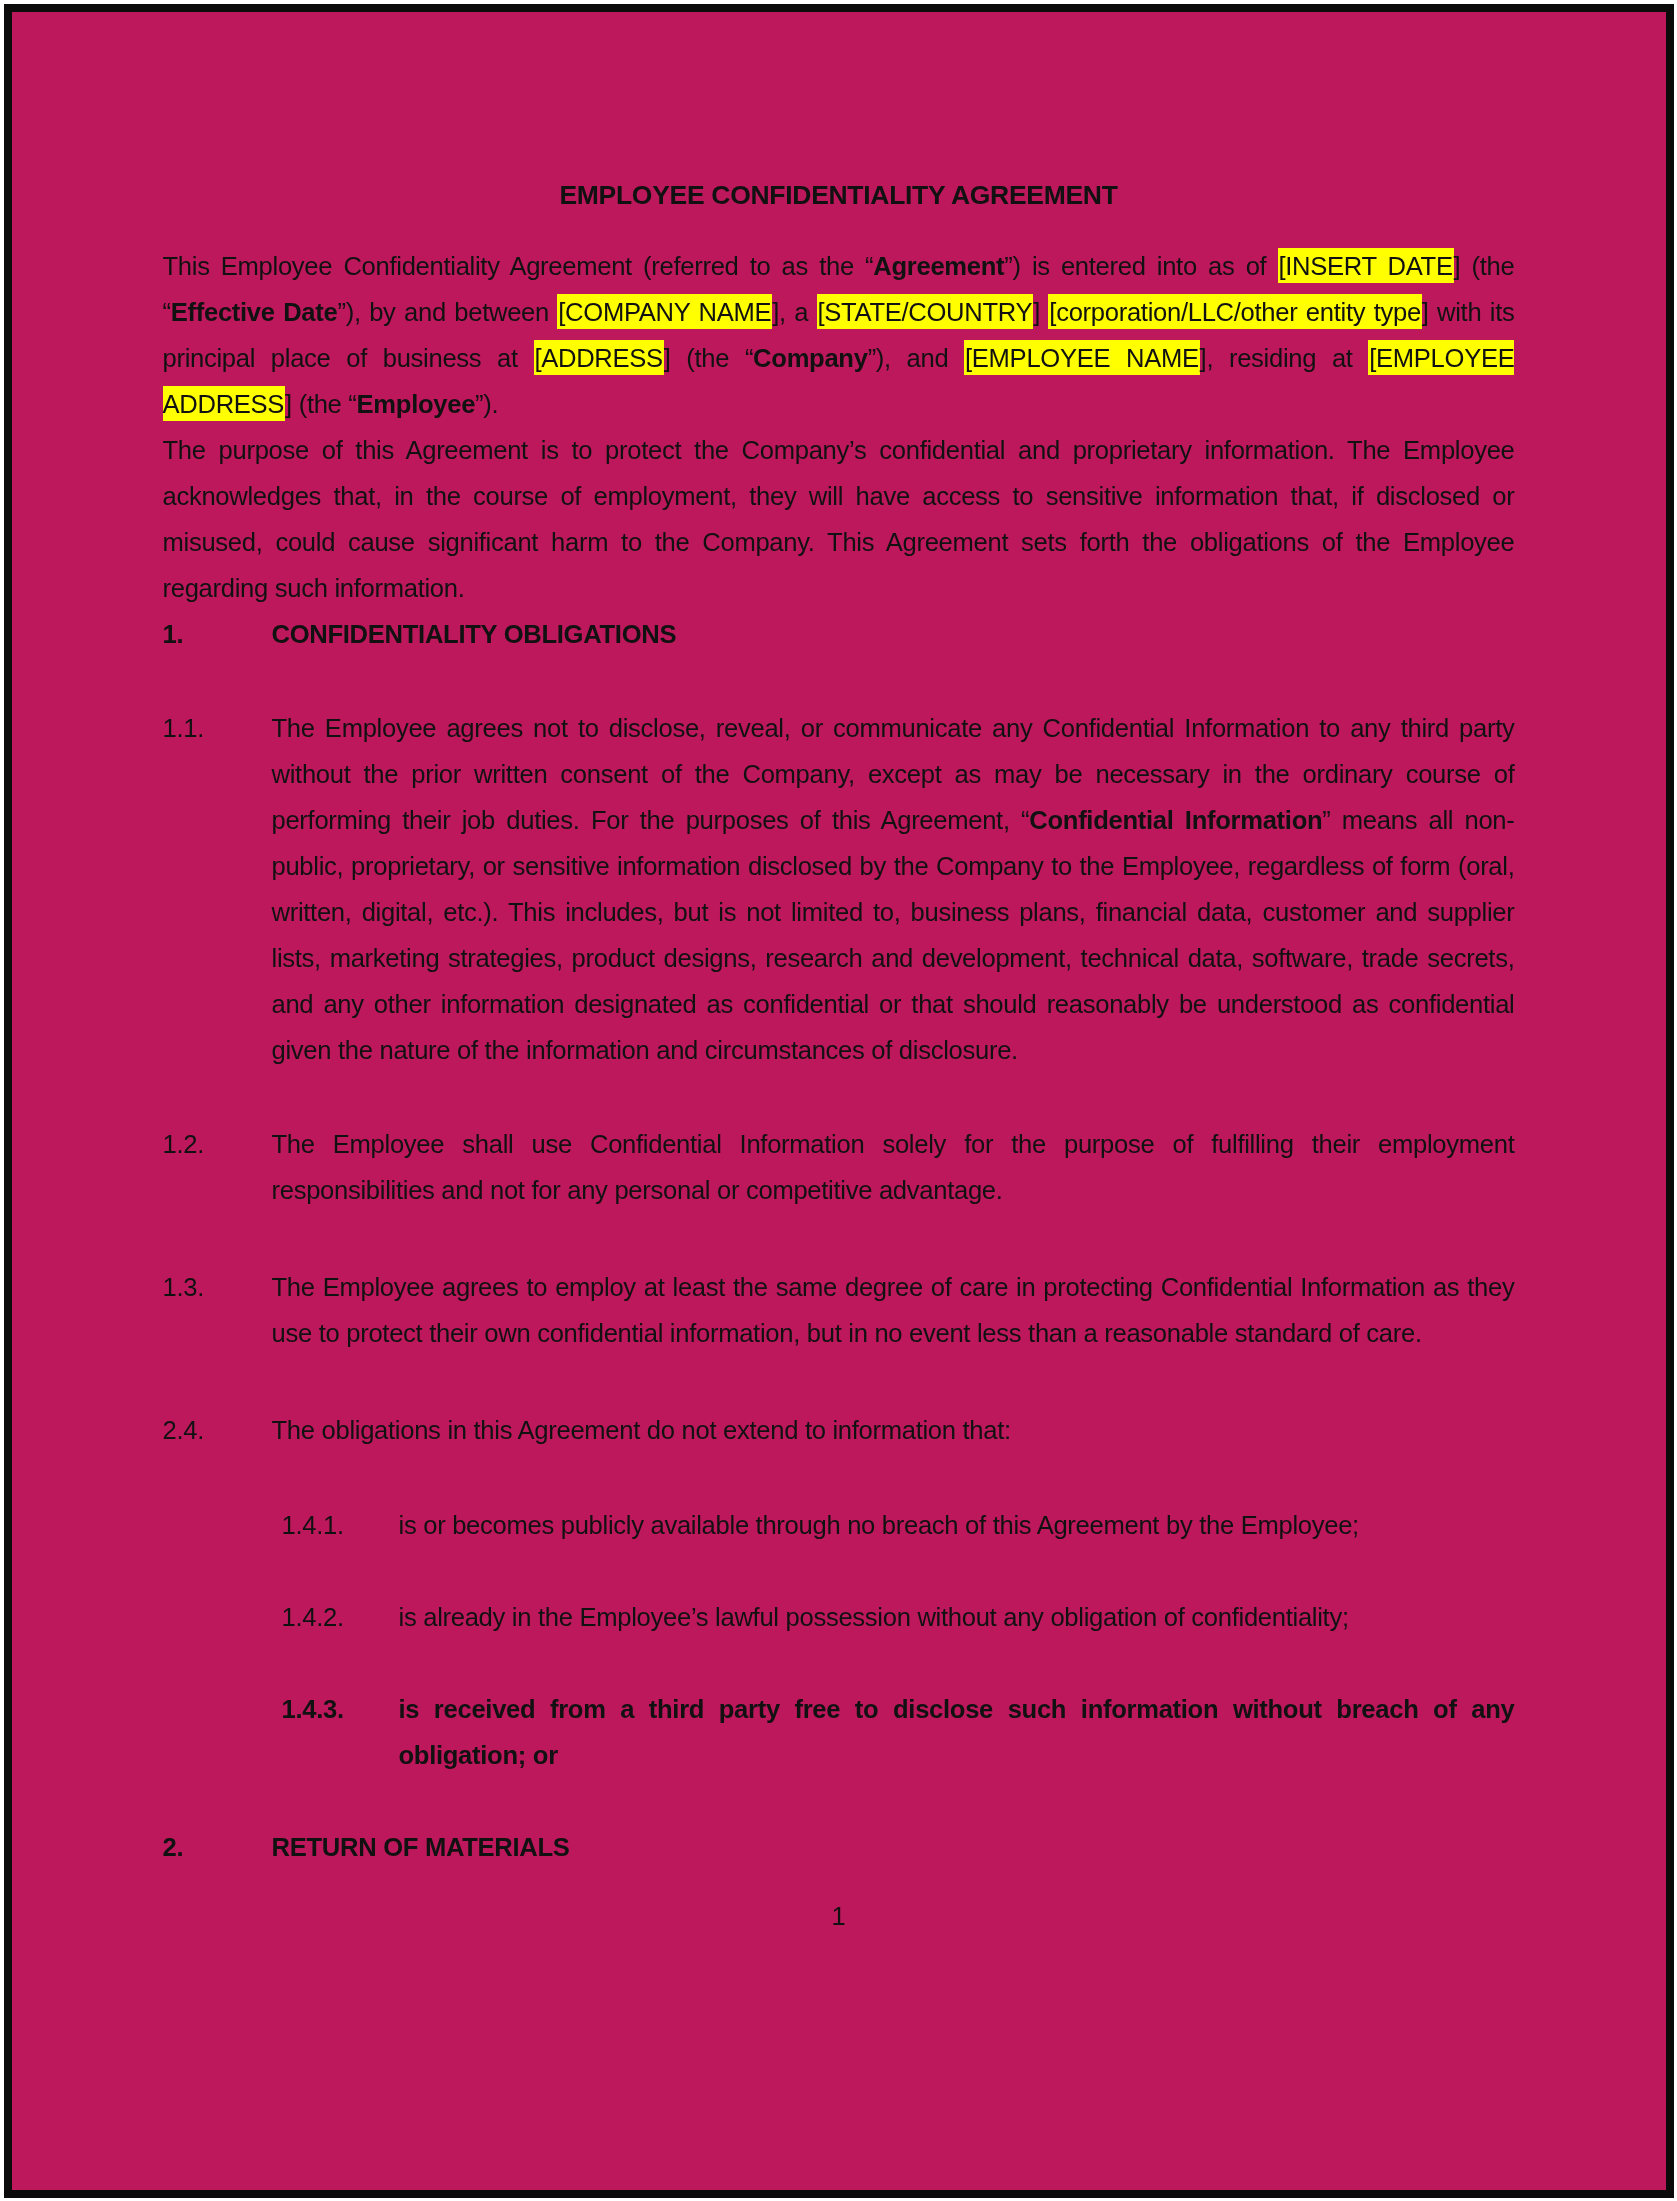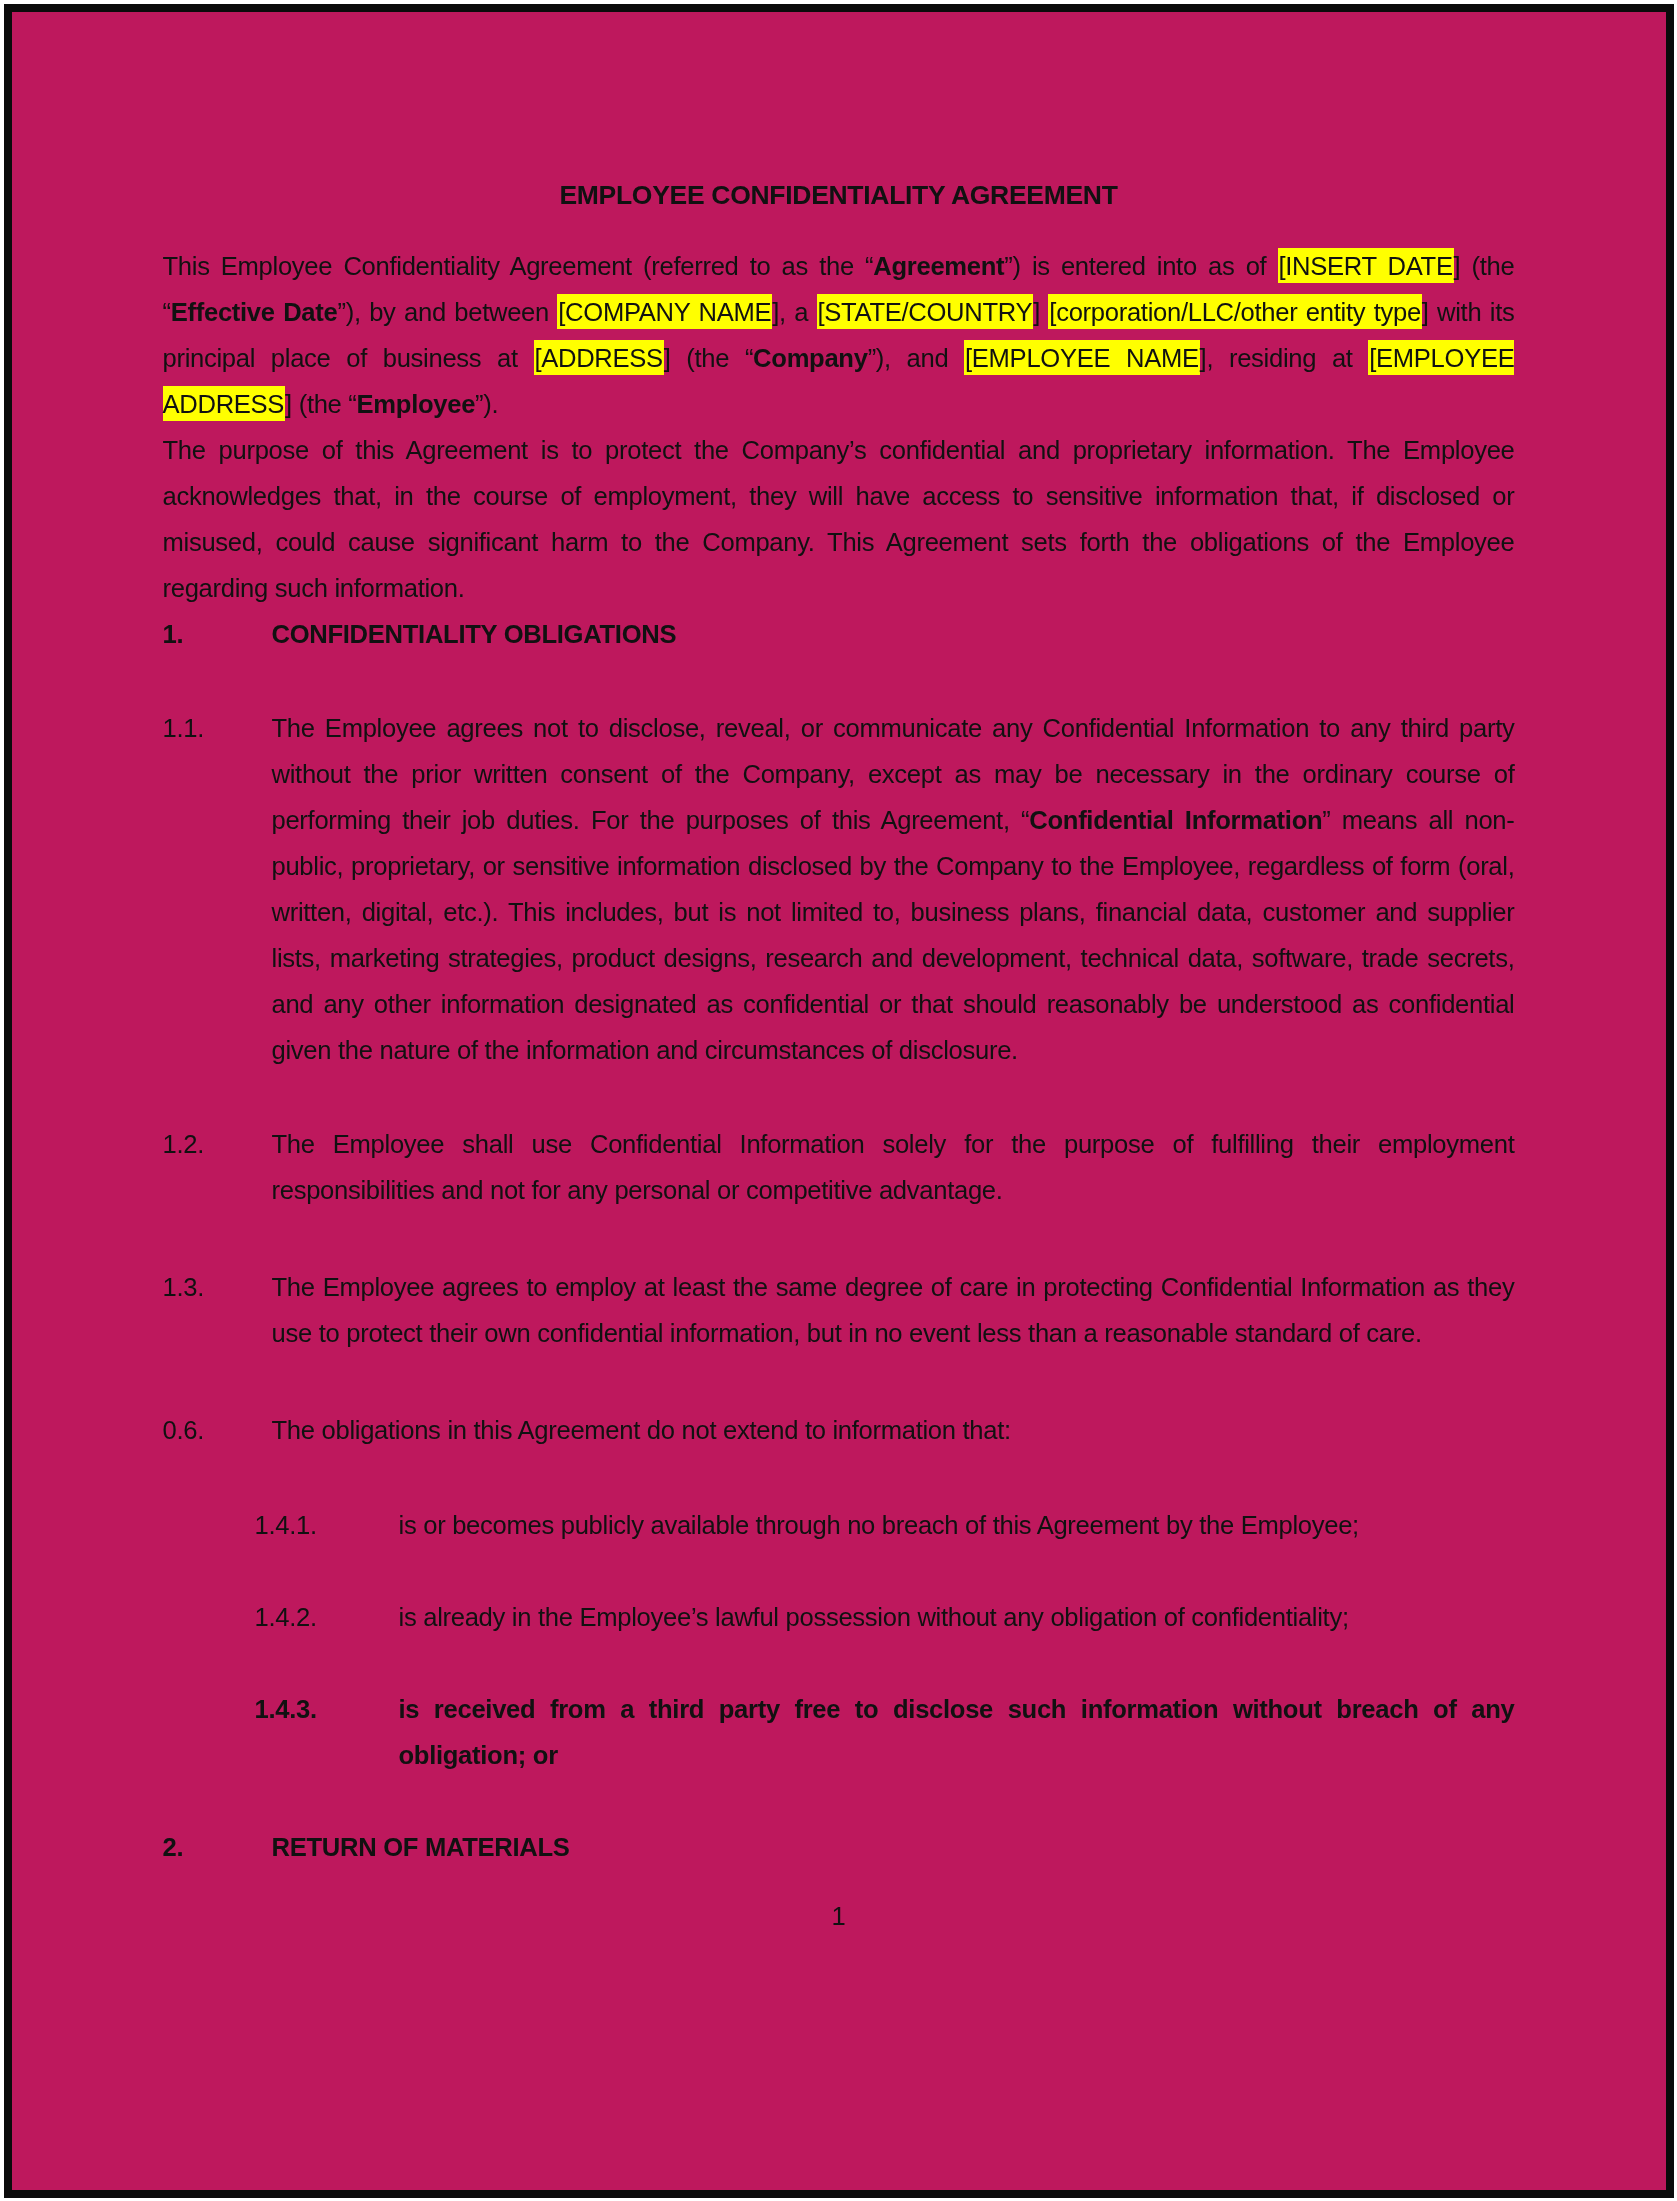--- a/index.html
+++ b/index.html
@@ -45,21 +45,21 @@
   }
   .item > .num {
     position: absolute;
     left: 0; top: 0;
     white-space: nowrap;
   }
   .item > .itext {
     margin-left: 109px;
     text-align: justify;
   }
-  .item.sub > .num { left: 92px; }
+  .item.sub > .num { left: 119px; }
   .item.sub > .itext { margin-left: 236px; }
   .item.heading { font-weight: 700; }
   .item.heading > .itext { text-align: left; }
   .h-sec1 { margin-bottom: 48px; }
   .i11 { margin-bottom: 48px; }
   .i12 { margin-bottom: 51px; }
   .i13 { margin-bottom: 51px; }
   .i14 { margin-bottom: 49px; }
   .s141 { margin-bottom: 46px; }
   .s142 { margin-bottom: 46px; }
@@ -102,21 +102,21 @@
       <span class="num">1.2.</span>
       <div class="itext"><span>The Employee shall use Confidential Information solely for the purpose of fulfilling their employment responsibilities and not for any personal or competitive advantage.</span></div>
     </div>
 
     <div class="item i13">
       <span class="num">1.3.</span>
       <div class="itext"><span>The Employee agrees to employ at least the same degree of care in protecting Confidential Information as they use to protect their own confidential information, but in no event less than a reasonable standard of care.</span></div>
     </div>
 
     <div class="item i14">
-      <span class="num">0.6.</span>
+      <span class="num">2.4.</span>
       <div class="itext"><span>The obligations in this Agreement do not extend to information that:</span></div>
     </div>
 
     <div class="item sub s141">
       <span class="num">1.4.1.</span>
       <div class="itext"><span>is or becomes publicly available through no breach of this Agreement by the Employee;</span></div>
     </div>
 
     <div class="item sub s142">
       <span class="num">1.4.2.</span>

